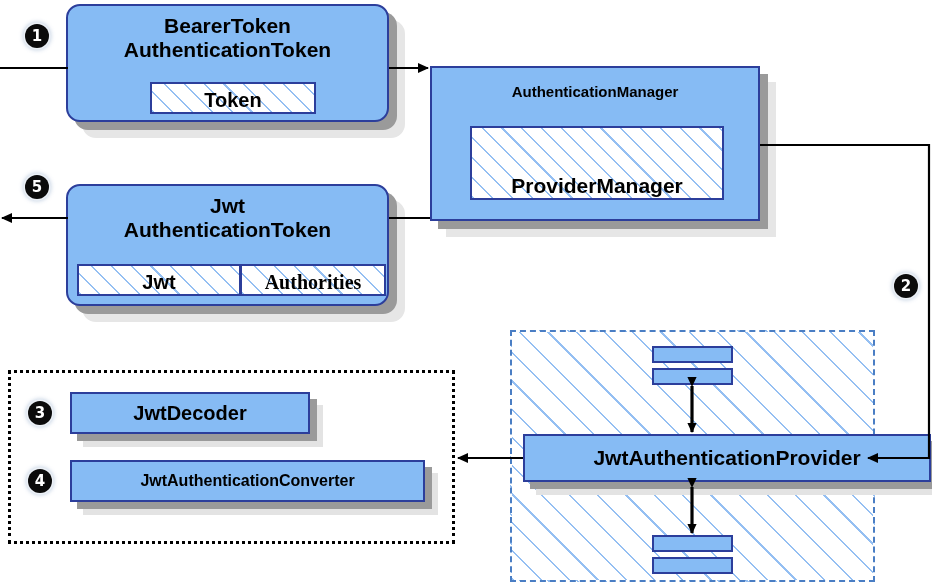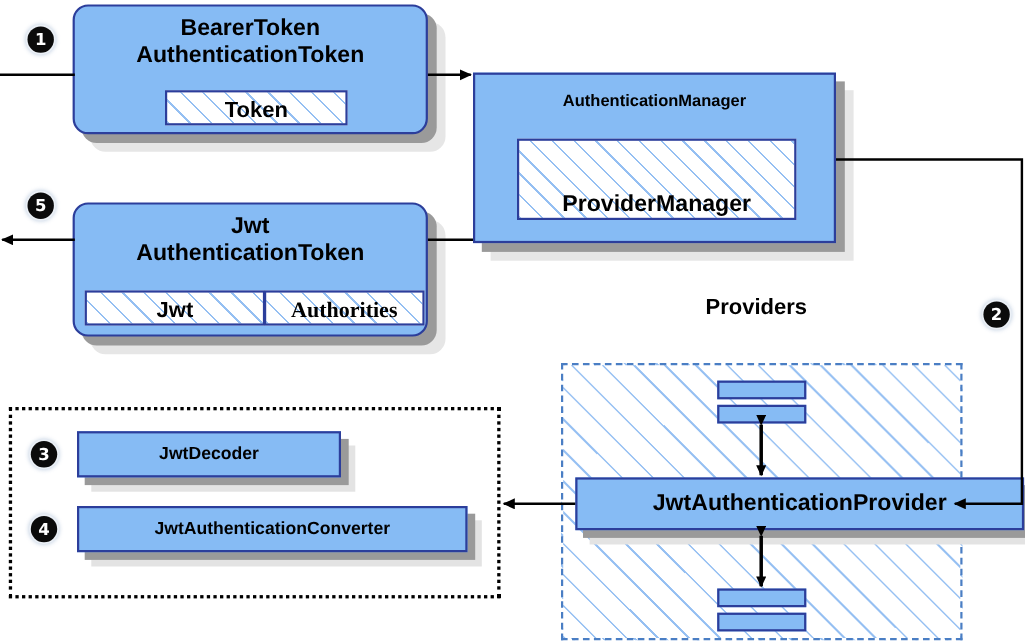--- a/index.html
+++ b/index.html
@@ -88,36 +88,35 @@
 
     <line x1="68" y1="218" x2="2" y2="218" stroke="#000" stroke-width="2.2" marker-end="url(#ah)"></line>
 
     <line x1="692" y1="386" x2="692" y2="432" stroke="#000" stroke-width="3.2" marker-start="url(#ahs)" marker-end="url(#ahs)"></line>
     <line x1="692" y1="487" x2="692" y2="533" stroke="#000" stroke-width="3.2" marker-start="url(#ahs)" marker-end="url(#ahs)"></line>
   </svg>
 
   <div class="dash-blue" style="left:510px;top:330px;width:365px;height:252px;"></div>
 
   <div class="plain-label" style="left:580px;top:268px;width:215px;font-size:20px;">
-    <div>Providers</div>
   </div>
 
   <div class="bar" style="left:652px;top:346px;width:81px;height:17px;"></div>
   <div class="bar" style="left:652px;top:368px;width:81px;height:17px;"></div>
   <div class="bar" style="left:652px;top:535px;width:81px;height:17px;"></div>
   <div class="bar" style="left:652px;top:557px;width:81px;height:17px;"></div>
 
   <div class="node shadow-sm" style="left:523px;top:434px;width:408px;height:48px;justify-content:center;">
     <div class="title" style="font-size:21px;">JwtAuthenticationProvider</div>
   </div>
 
   <div class="dot-black" style="left:8px;top:370px;width:447px;height:174px;"></div>
 
   <div class="node shadow-sm" style="left:70px;top:392px;width:240px;height:42px;justify-content:center;">
-    <div class="title" style="font-size:16px;">JwtDecoder</div>
+    <div class="title" style="font-size:20px;">JwtDecoder</div>
   </div>
 
   <div class="node shadow-sm" style="left:70px;top:460px;width:355px;height:42px;justify-content:center;">
     <div class="title" style="font-size:16px;">JwtAuthenticationConverter</div>
   </div>
 
   <div class="node shadow-dbl" style="left:430px;top:66px;width:330px;height:155px;padding-top:16px;">
     <div class="title" style="font-size:15px;">AuthenticationManager</div>
     <div class="hatch-white" style="position:absolute;left:38px;top:58px;width:254px;height:74px;">
       <span style="font-size:21px;">ProviderManager</span>

